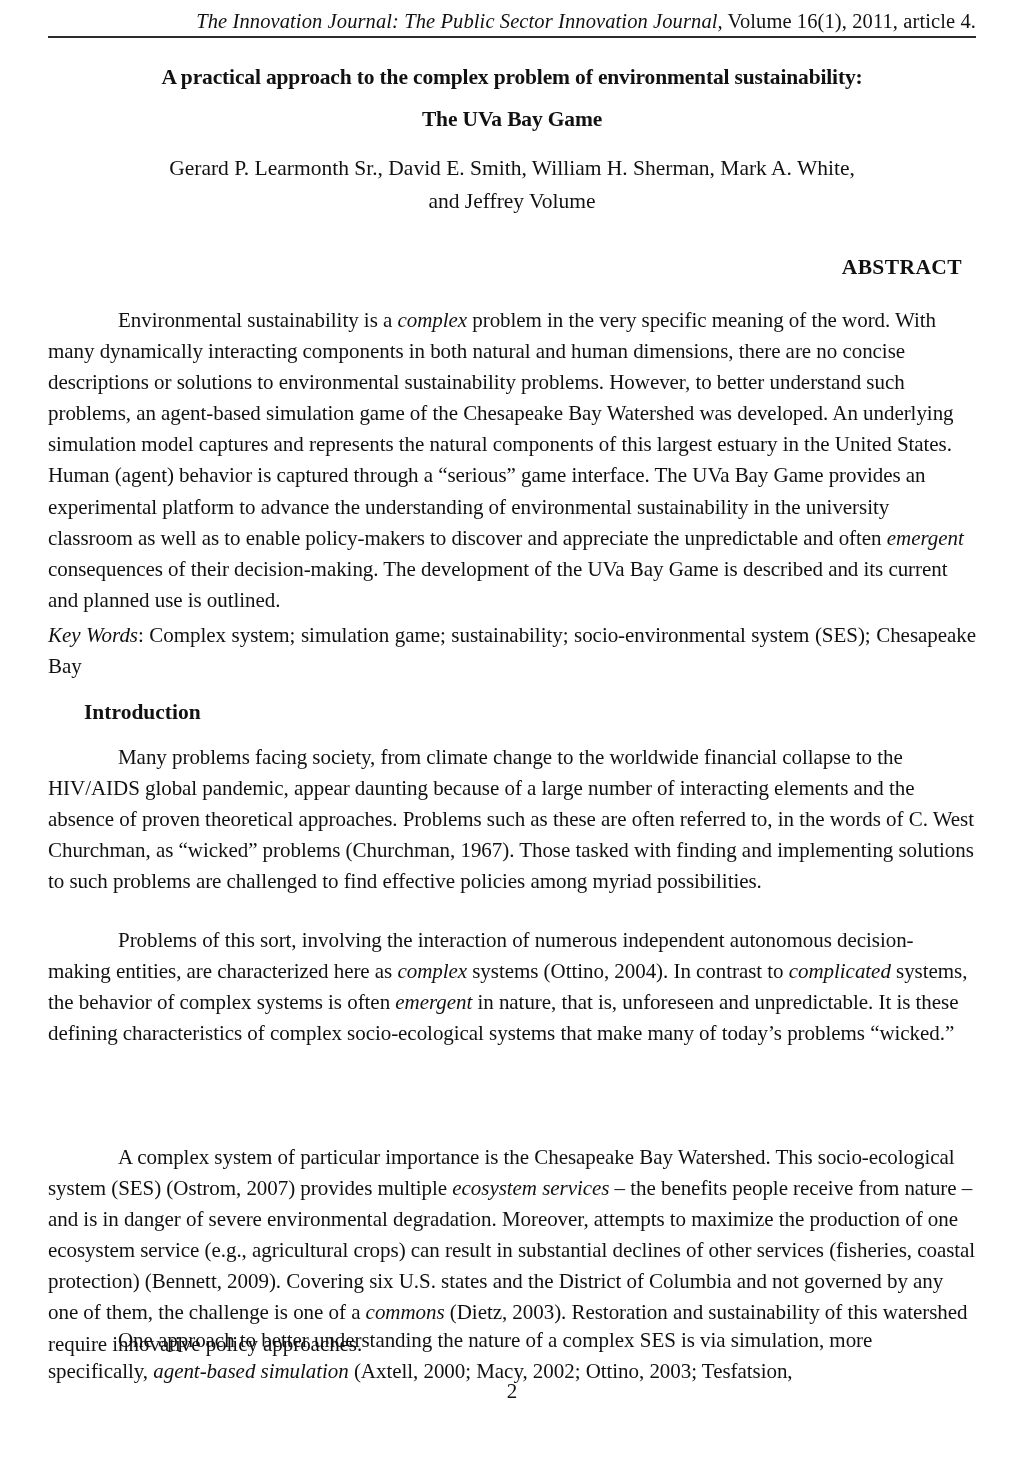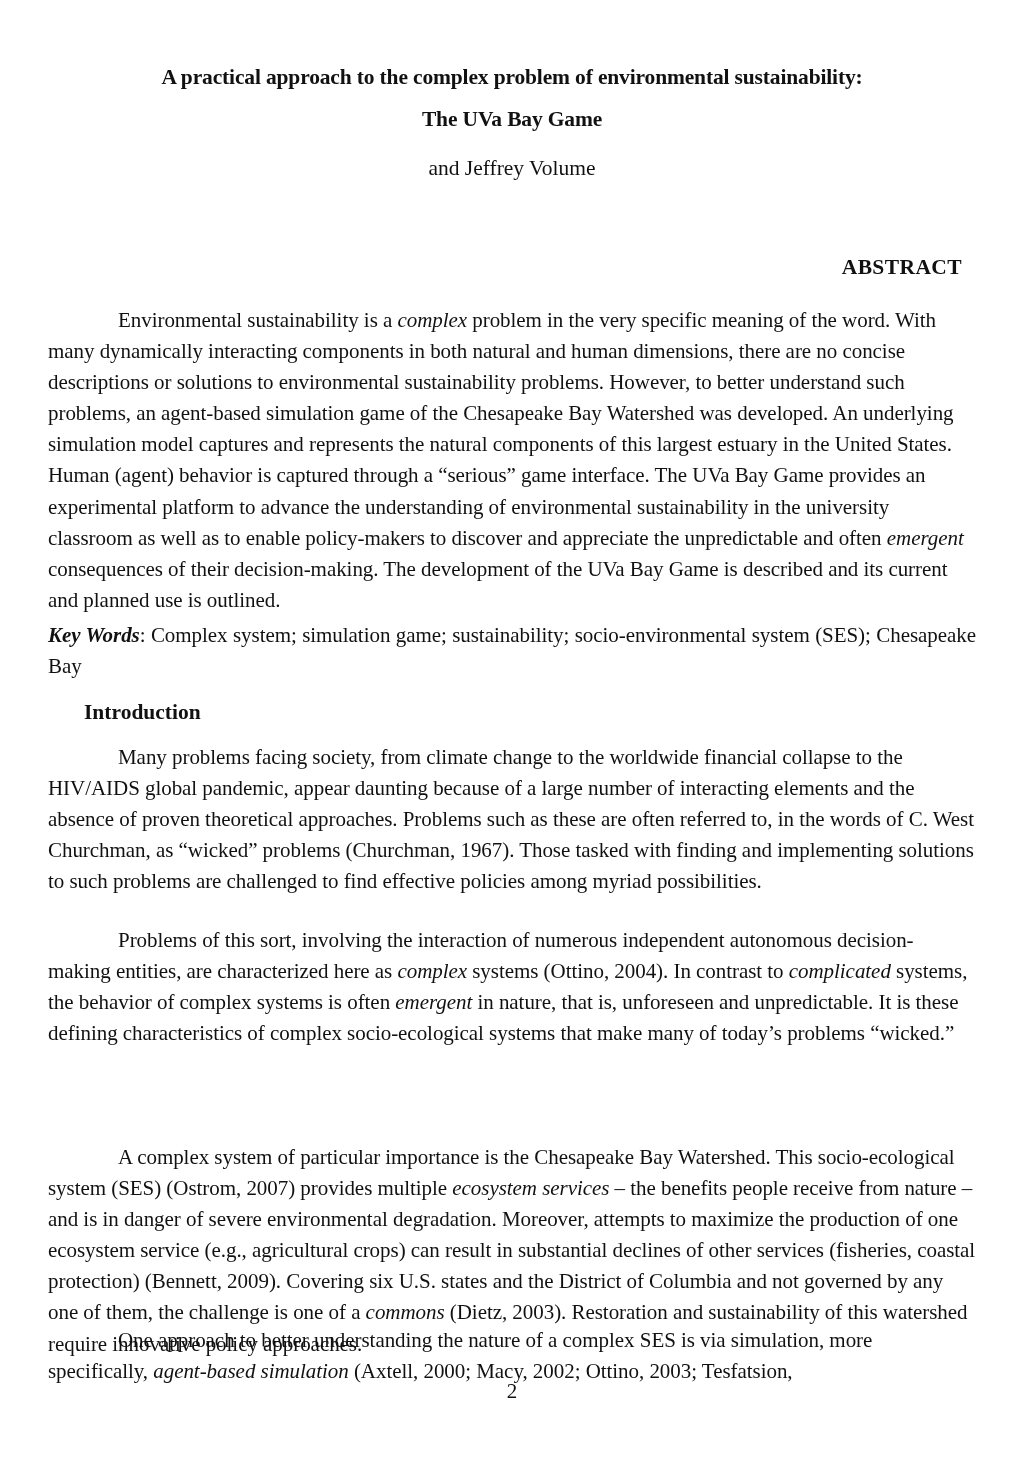--- a/index.html
+++ b/index.html
@@ -112,21 +112,21 @@
   }
 
   .abstract-body {
     top: 305px;
   }
 
   .keywords {
     top: 620px;
   }
   .kw-label {
-    font-weight: bold;
+    font-weight: normal;
     font-style: italic;
   }
 
   .intro-heading {
     position: absolute;
     left: 48px;
     top: 698px;
     font-weight: bold;
     font-size: 21.5px;
     line-height: 28px;
@@ -150,27 +150,31 @@
     text-align: center;
     font-size: 21px;
     line-height: 26px;
   }
 </style>
 </head>
 <body>
 
 <div class="page">
 
+  <div class="running-header">
+    <span class="hdr-inner"><span class="hdr-journal">The Innovation Journal: The Public Sector Innovation Journal,</span><span class="hdr-issue"> Volume 16(1), 2011, article 4.</span></span>
+  </div>
 
   <div class="title-block">
     <div class="title-line">A practical approach to the complex problem of environmental sustainability:</div>
     <div class="title-line">The UVa Bay Game</div>
   </div>
 
   <div class="authors">
+    <div>Gerard P. Learmonth Sr., David E. Smith, William H. Sherman, Mark A. White,</div>
     <div>and Jeffrey Volume</div>
   </div>
 
   <div class="abstract-heading">ABSTRACT</div>
 
   <div class="body-col abstract-body">
     <p class="para"><span>Environmental sustainability is a </span><em>complex</em><span> problem in the very specific meaning of the word.   With many dynamically interacting components in both natural and human dimensions, there are no concise descriptions or solutions to environmental sustainability problems. However, to better understand such problems, an agent-based simulation game of the Chesapeake Bay Watershed was developed.   An underlying simulation model captures and represents the natural components of this largest estuary in the United States.  Human (agent) behavior is captured through a “serious” game interface.   The UVa Bay Game provides an experimental platform to advance the understanding of environmental sustainability in the university classroom as well as to enable policy-makers to discover and appreciate the unpredictable and often </span><em>emergent</em><span> consequences of their decision-making.  The development of the UVa Bay Game is described and its current and planned use is outlined.</span></p>
   </div>
 
   <div class="body-col keywords">

